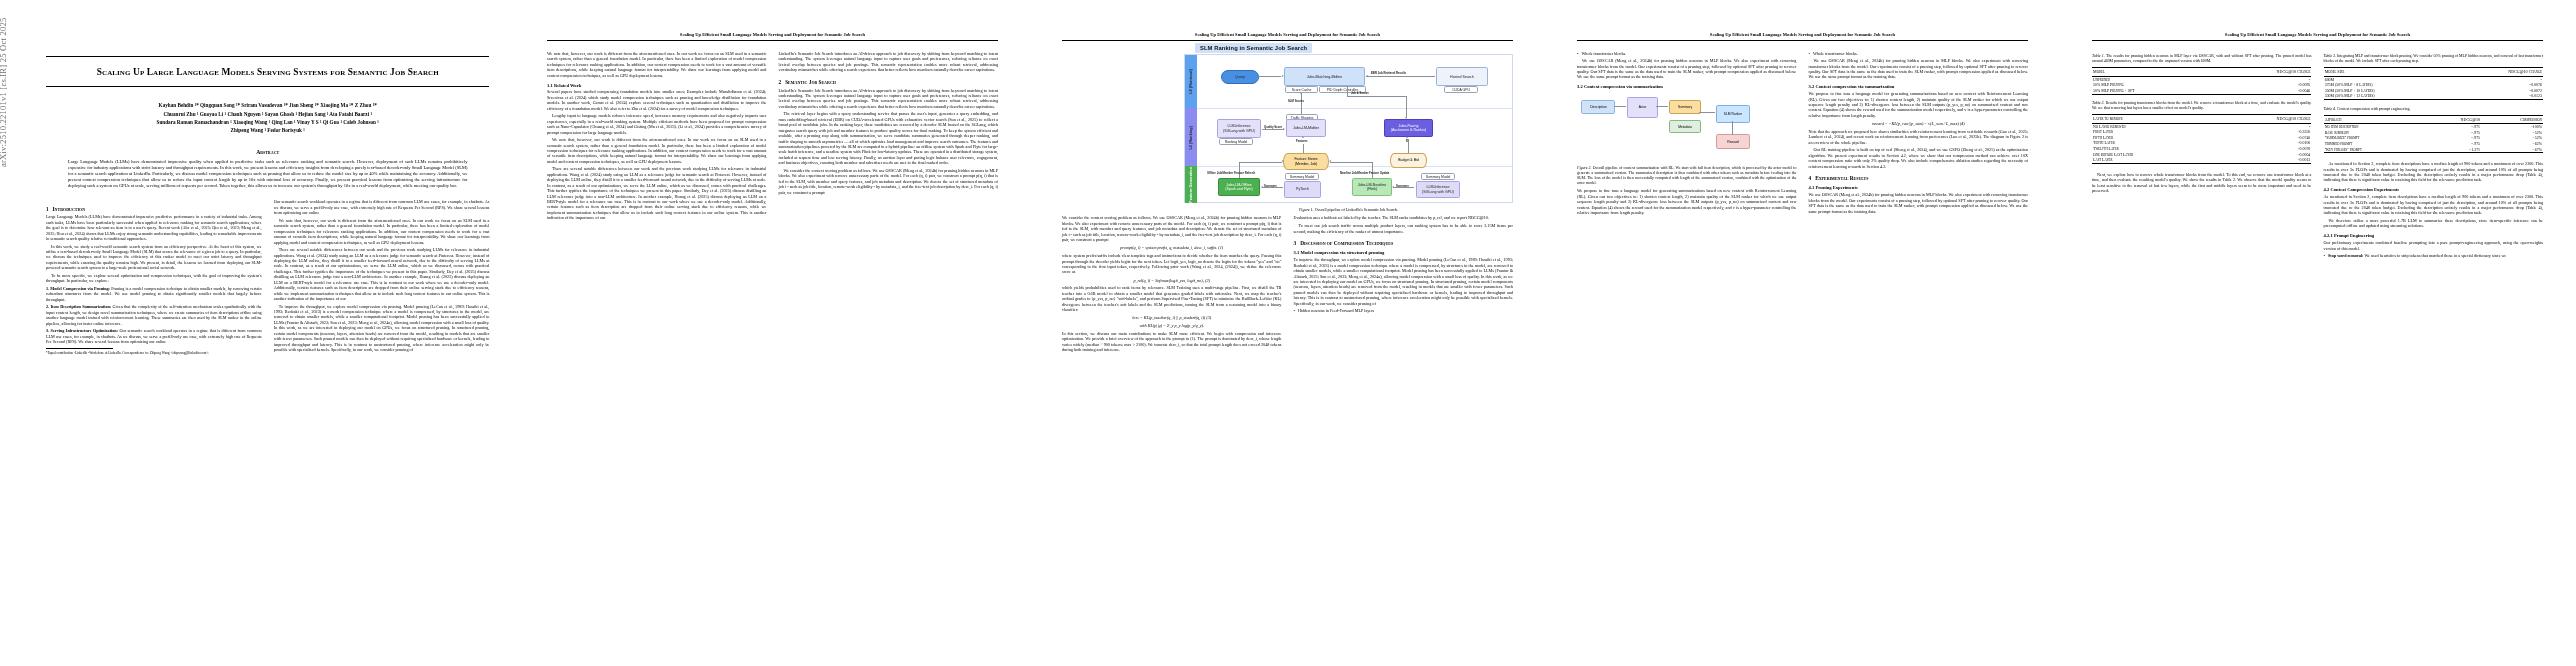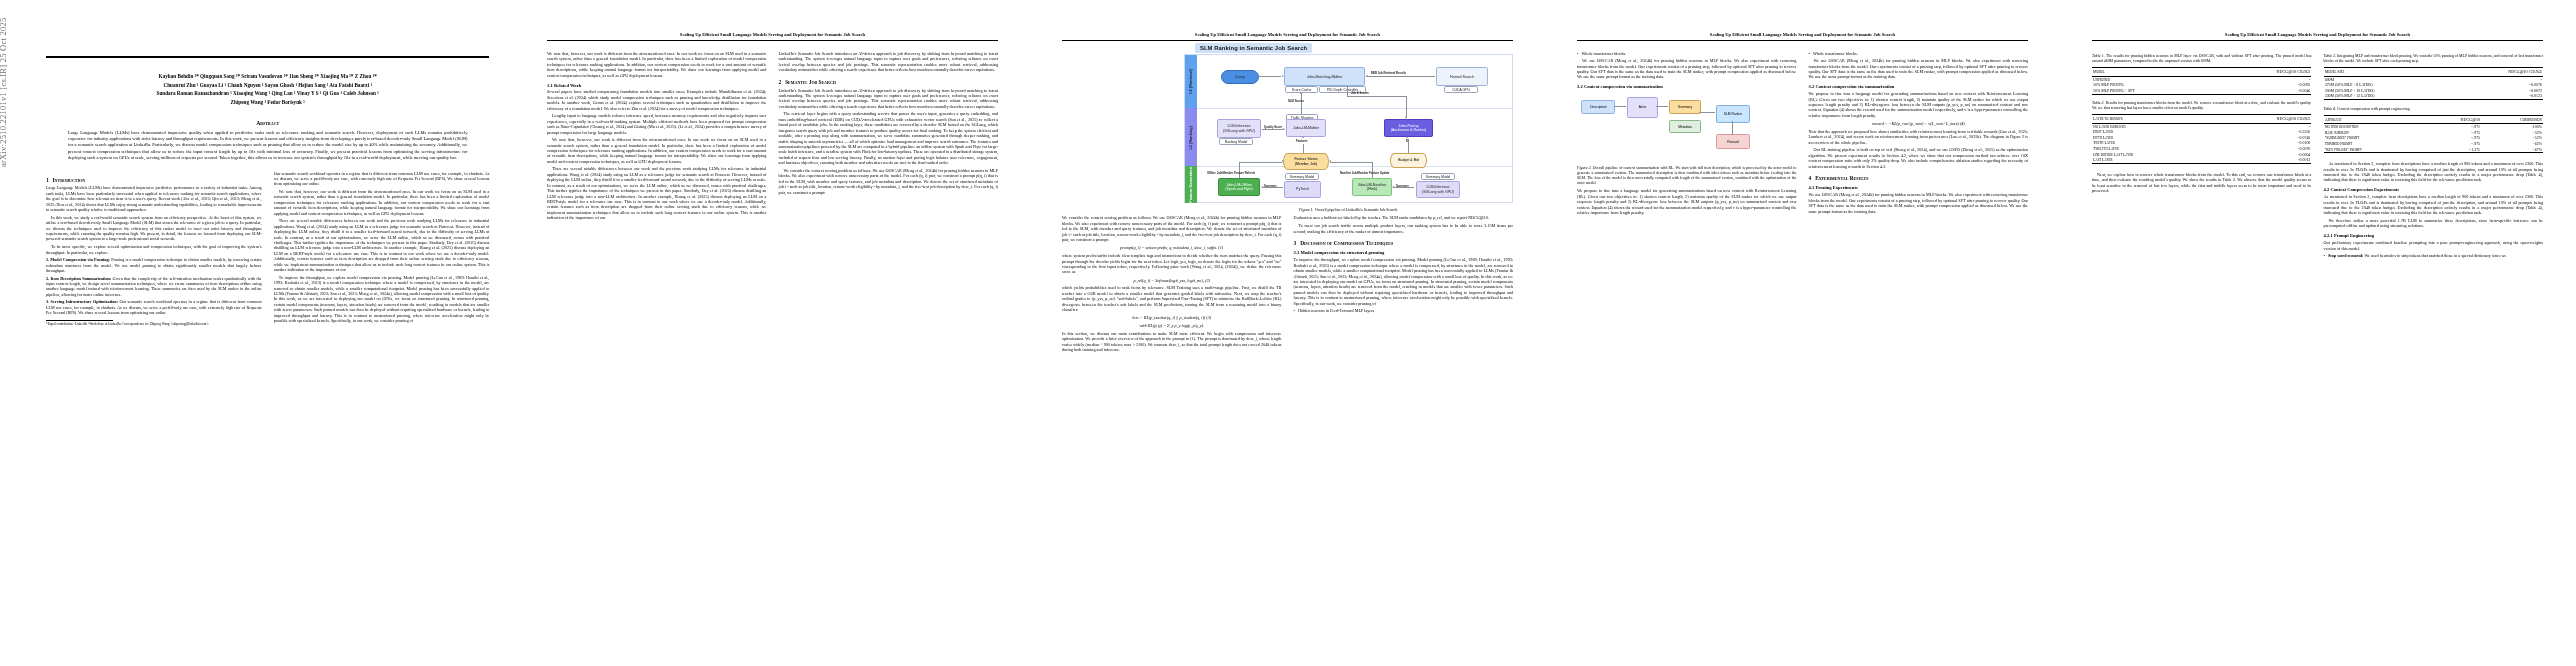--- a/index.html
+++ b/index.html
@@ -82,20 +82,21 @@
 </style>
 </head>
 <body>
 
 <div class="sheet">
 
   <div class="page">
     <div class="arxiv">arXiv:2510.22101v1  [cs.IR]  25 Oct 2025</div>
     <div class="page-inner" style="left:46px;right:25.6px;top:56px;">
       <div class="titlerule"></div>
+      <div class="paper-title">Scaling Up Large Language Models Serving Systems for Semantic Job Search</div>
       <div class="titlerule thin"></div>
 
       <div class="authors">
         <div>Kayhan Behdin ¹*   Qingquan Song ²*   Sriram Vasudevan ¹*   Jian Sheng ¹*   Xiaojing Ma ¹*   Z Zhou ¹*</div>
         <div>Chuanrui Zhu ¹   Guoyao Li ¹   Chanh Nguyen ¹   Sayan Ghosh ¹   Hejian Sang ¹   Ata Fatahi Baarzi ¹</div>
         <div>Sundara Raman Ramachandran ¹   Xiaoqing Wang ¹   Qing Lan ¹   Vinay Y S ¹   Qi Guo ¹   Caleb Johnson ¹</div>
         <div>Zhipeng Wang ¹   Fedor Borisyuk ¹</div>
       </div>
 
       <div class="abs-h">Abstract</div>

